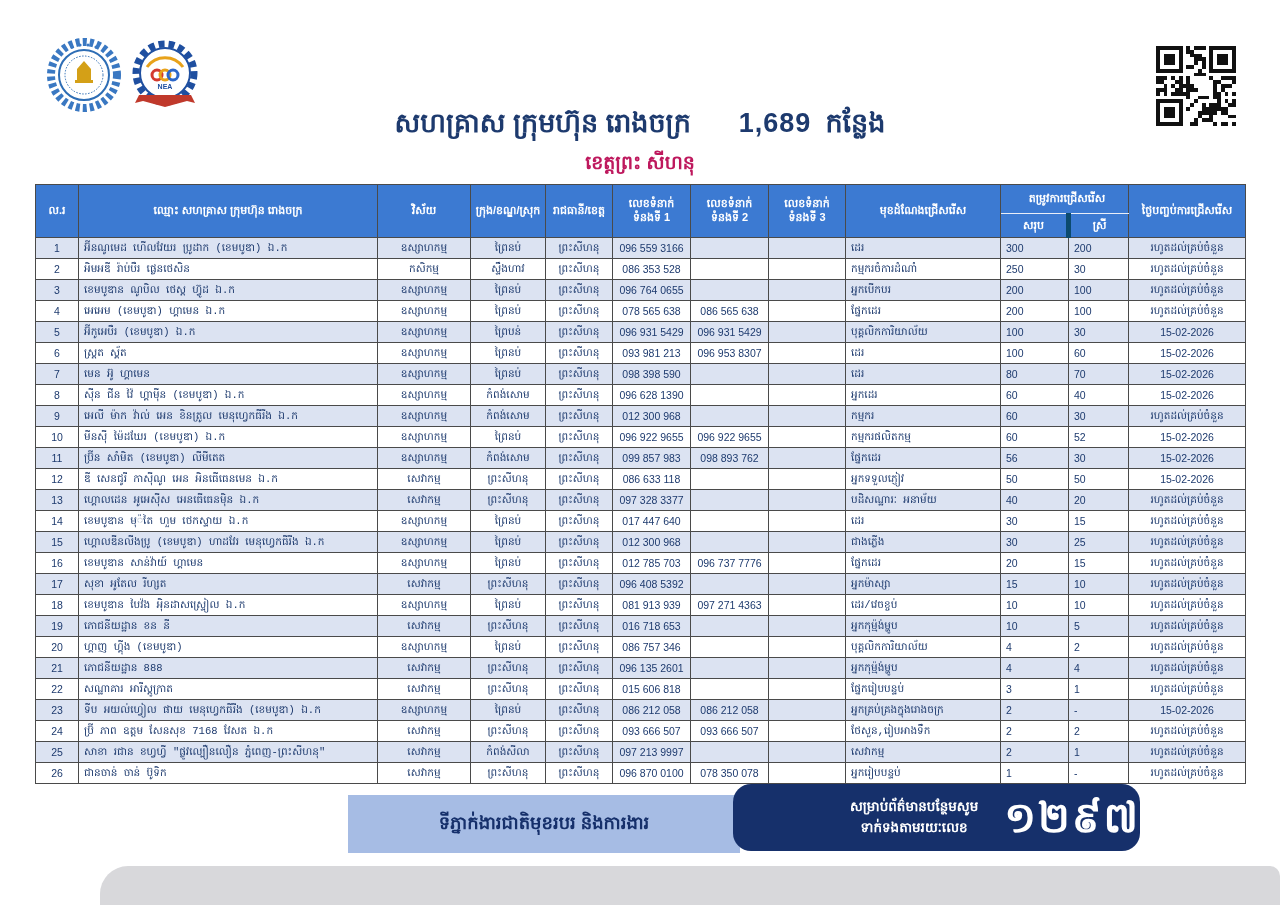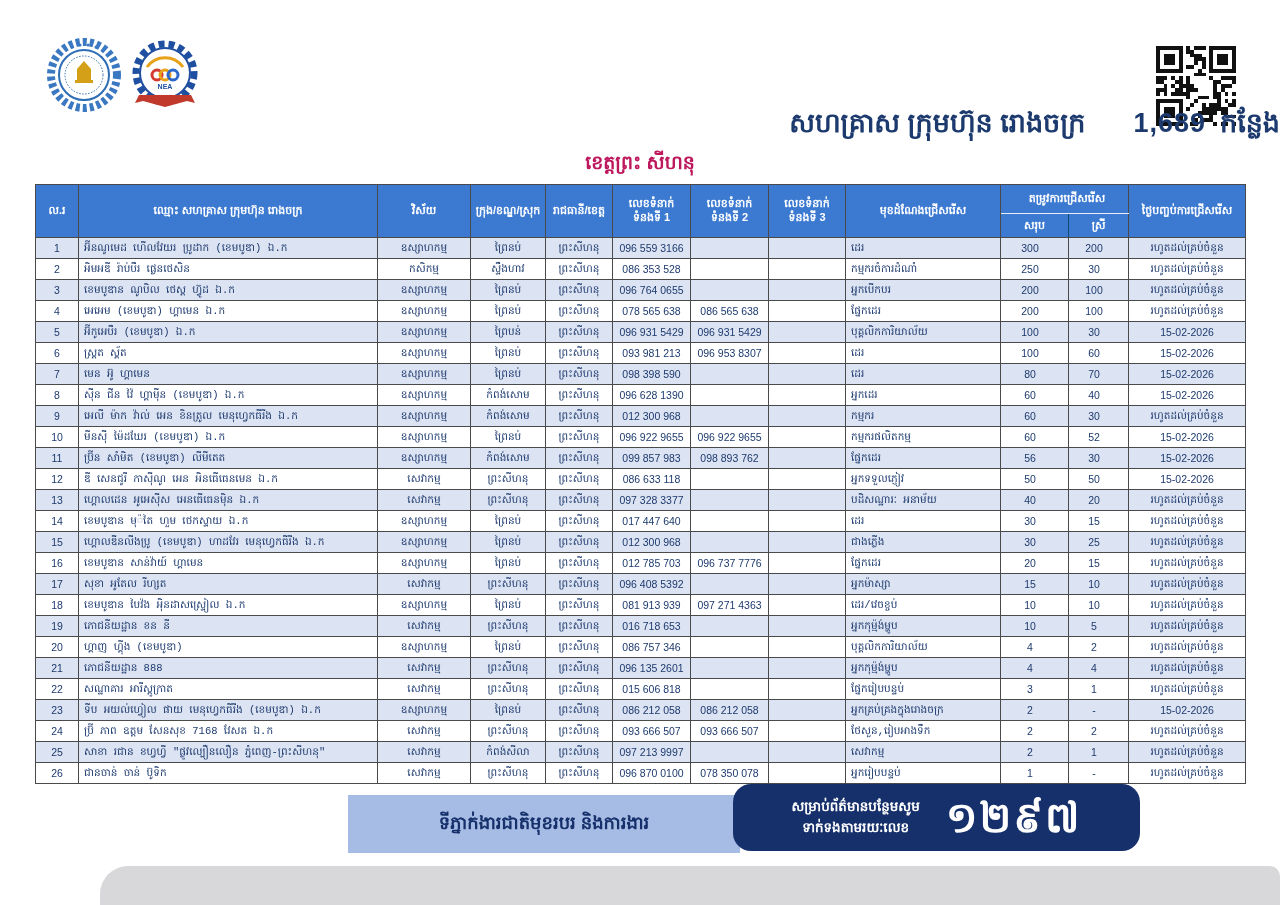--- a/index.html
+++ b/index.html
@@ -5,21 +5,21 @@
   html,body{margin:0;padding:0;}
   body{
     width:1280px;height:905px;position:relative;overflow:hidden;
     background:#ffffff;
     font-family:"Liberation Sans","DejaVu Sans",sans-serif;
   }
   .abs{position:absolute;}
   
   .title-row{
     position:absolute;top:106px;left:0;right:0;
-    display:flex;justify-content:flex-end;align-items:baseline;gap:14px;
+    display:flex;justify-content:center;align-items:baseline;gap:14px;
     font-weight:bold;font-size:27px;color:#1d3a6e;white-space:nowrap;
   }
   .title-yellow{color:#f2b40d;}
   .title-count{margin-left:34px;letter-spacing:1px;}
   .subtitle{
     position:absolute;top:150px;left:0;right:0;text-align:center;
     font-size:19px;font-weight:bold;color:#be185d;
   }
   
   table.jobs{
@@ -27,41 +27,41 @@
     border-collapse:collapse;table-layout:fixed;
     font-size:10.5px;
   }
   table.jobs th{
     background:#3c7ad2;color:#ffffff;font-weight:bold;font-size:11px;
     border:1px solid #4a4a4a;padding:2px 3px;line-height:1.25;
   }
   table.jobs thead tr.h1 th{height:24px;}
   table.jobs thead tr.h2 th{height:19px;border-top:1px solid #e9eef8;}
   table.jobs th.grp{border-bottom:1px solid #e9eef8;padding-left:8px;}
-  table.jobs th.sub-l{border-right:1px solid #0c4a6e;}
+  table.jobs th.sub-l{border-right:5px solid #0c4a6e;}
   table.jobs th.sub-r{border-left:1px solid #c4b5fd;}
   table.jobs td{
     border:1px solid #4a4a4a;height:20px;padding:0 5px;
     color:#1d3a6e;overflow:hidden;white-space:nowrap;background:#ffffff;
   }
   table.jobs tbody tr:nth-child(odd) td{background:#dce3f2;}
   table.jobs td.l{text-align:left;font-family:Liberation Mono, monospace;}
   table.jobs td.c{text-align:center;}
-  table.jobs td.r{text-align:center;padding-right:14px;}
+  table.jobs td.r{text-align:left;padding-right:14px;}
   
   .footer-light{
     position:absolute;left:348px;top:795px;width:392px;height:58px;
     background:#a6bce4;color:#16306b;
     display:flex;align-items:center;justify-content:center;
     font-size:18px;font-weight:bold;
   }
   .footer-dark{
     position:absolute;left:733px;top:784px;width:407px;height:67px;
     background:#16306b;border-radius:18px;color:#ffffff;
-    display:flex;align-items:center;justify-content:center;gap:26px;
+    display:flex;align-items:center;justify-content:flex-end;gap:26px;
   }
   .footer-dark .lines{font-size:13.5px;font-weight:bold;text-align:center;line-height:1.55;}
   .footer-dark .hotline{font-size:42px;font-weight:bold;letter-spacing:2px;margin-top:9px;}
   .page-edge{
     position:absolute;left:100px;right:0;top:866px;bottom:0;
     background:#d8d8db;border-top-left-radius:28px;border-top-right-radius:10px;
   }
 </style>
 </head>
 <body>

